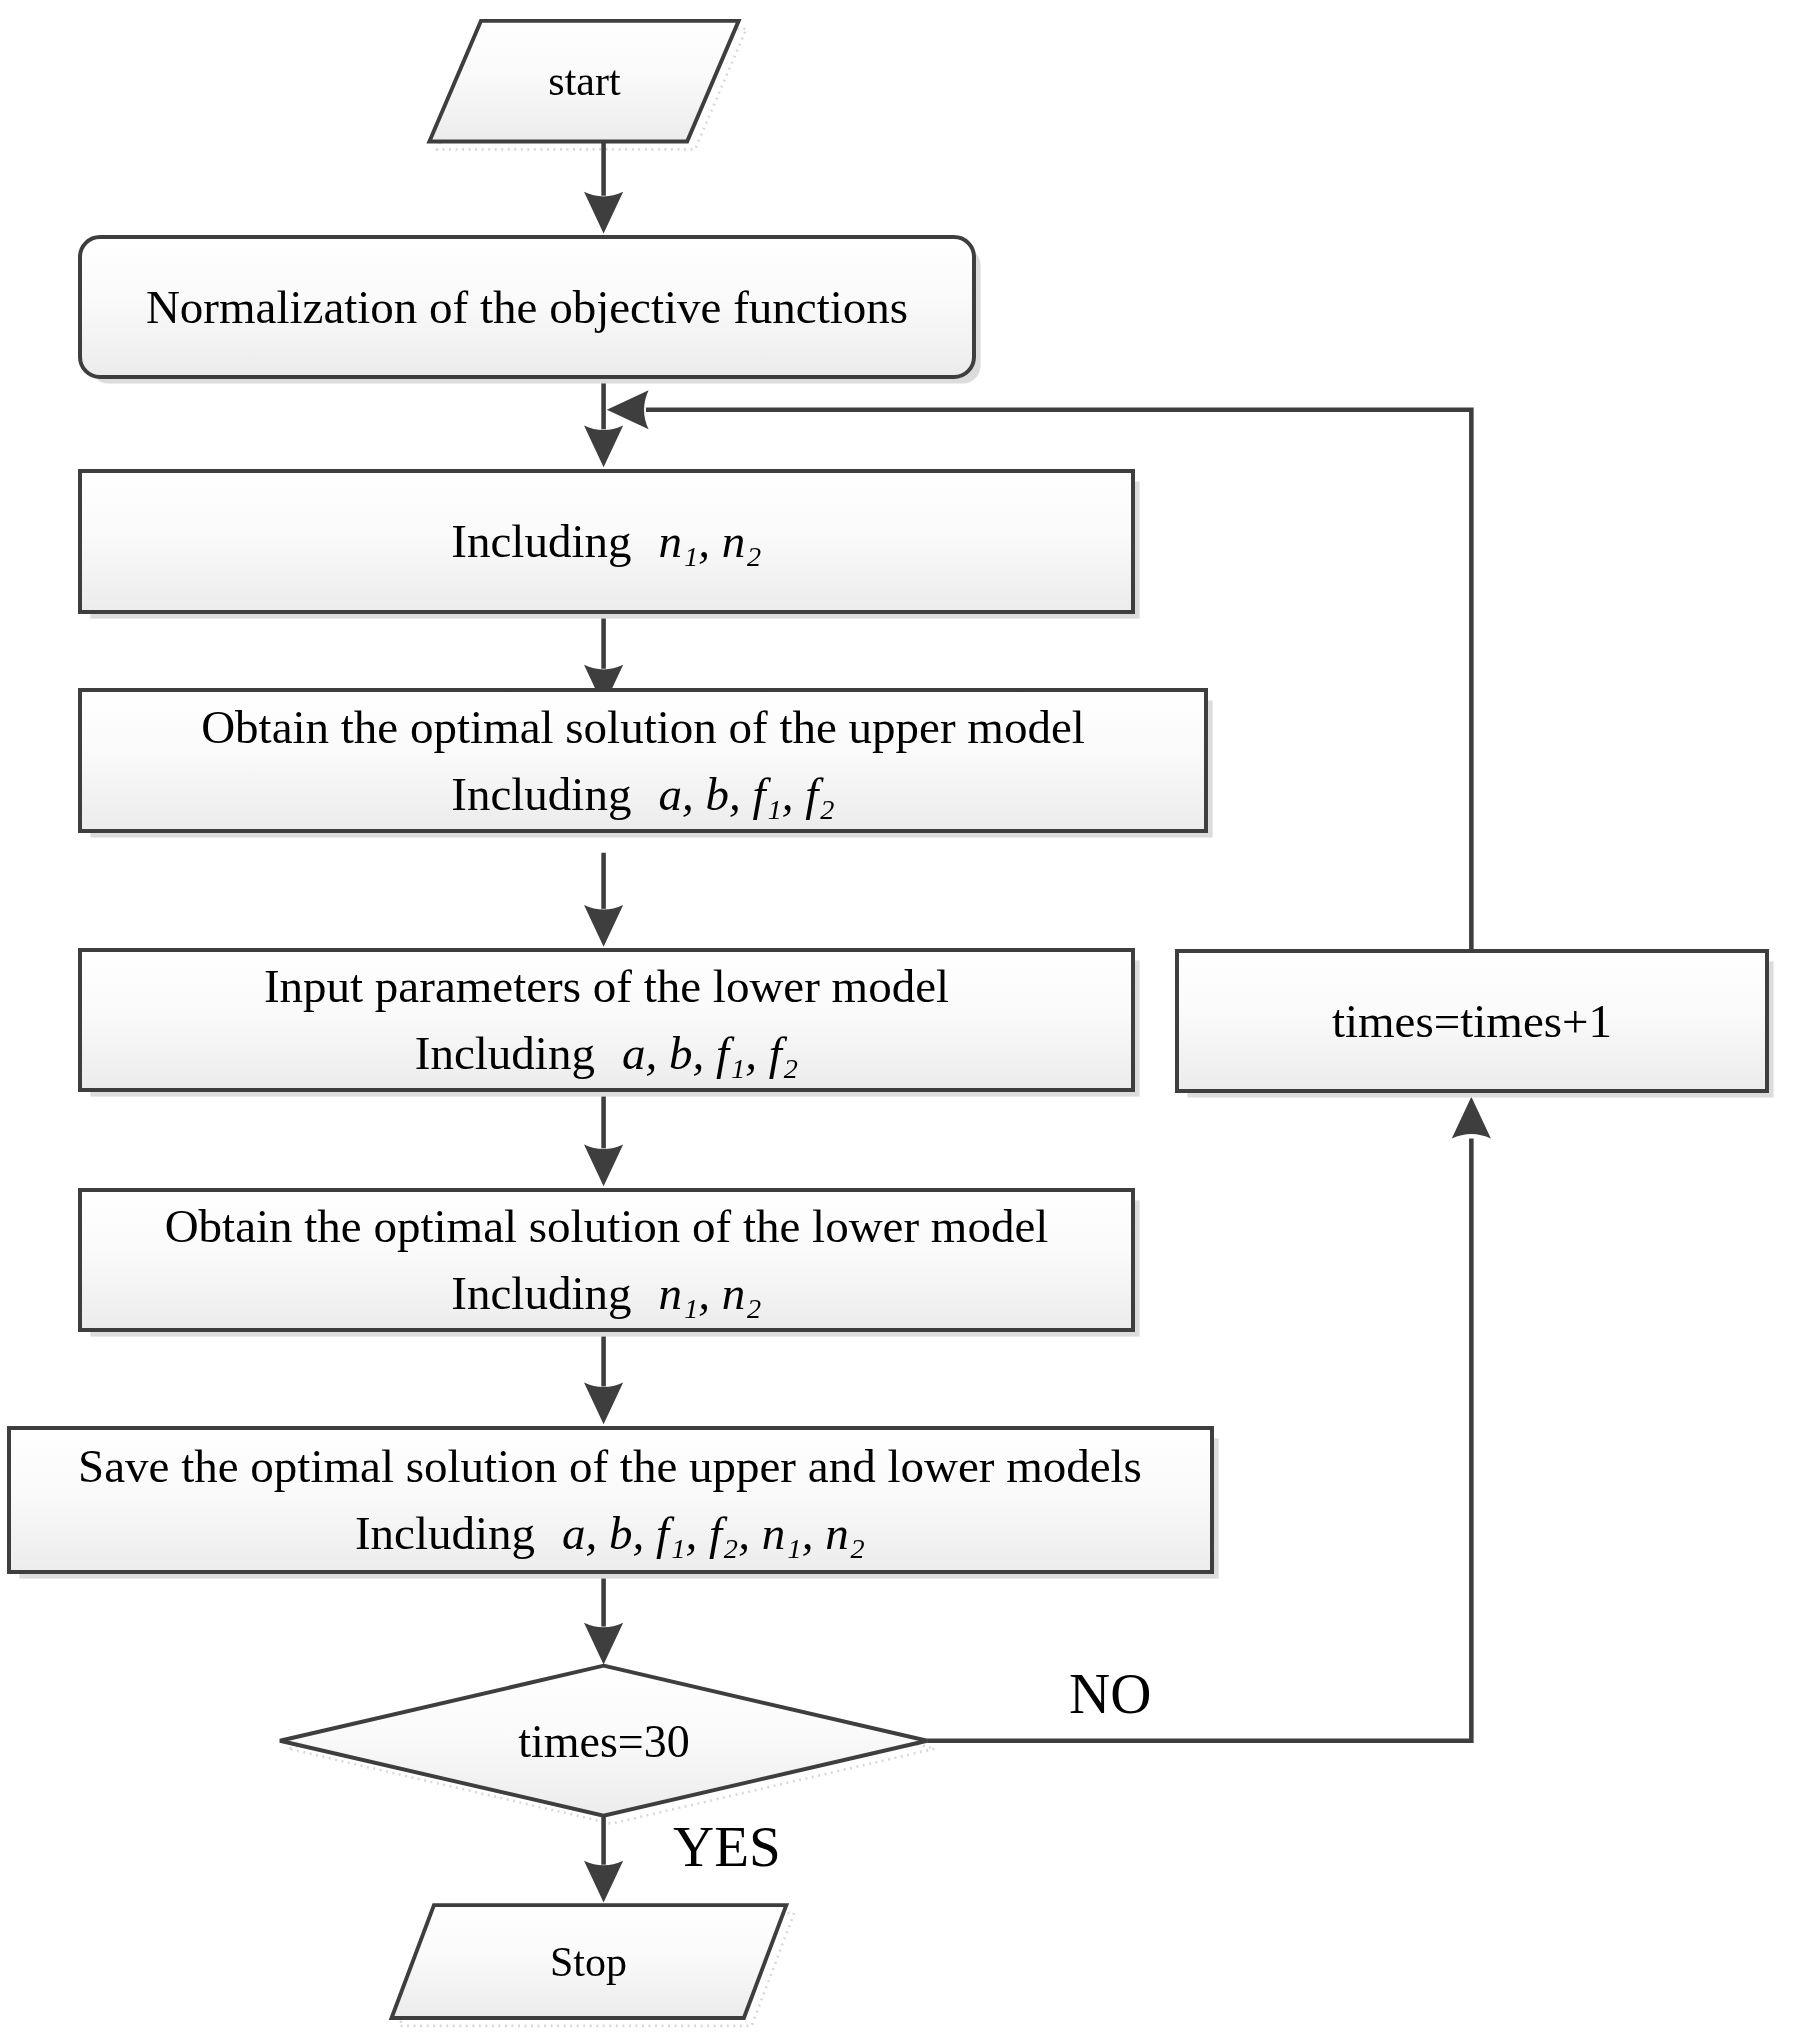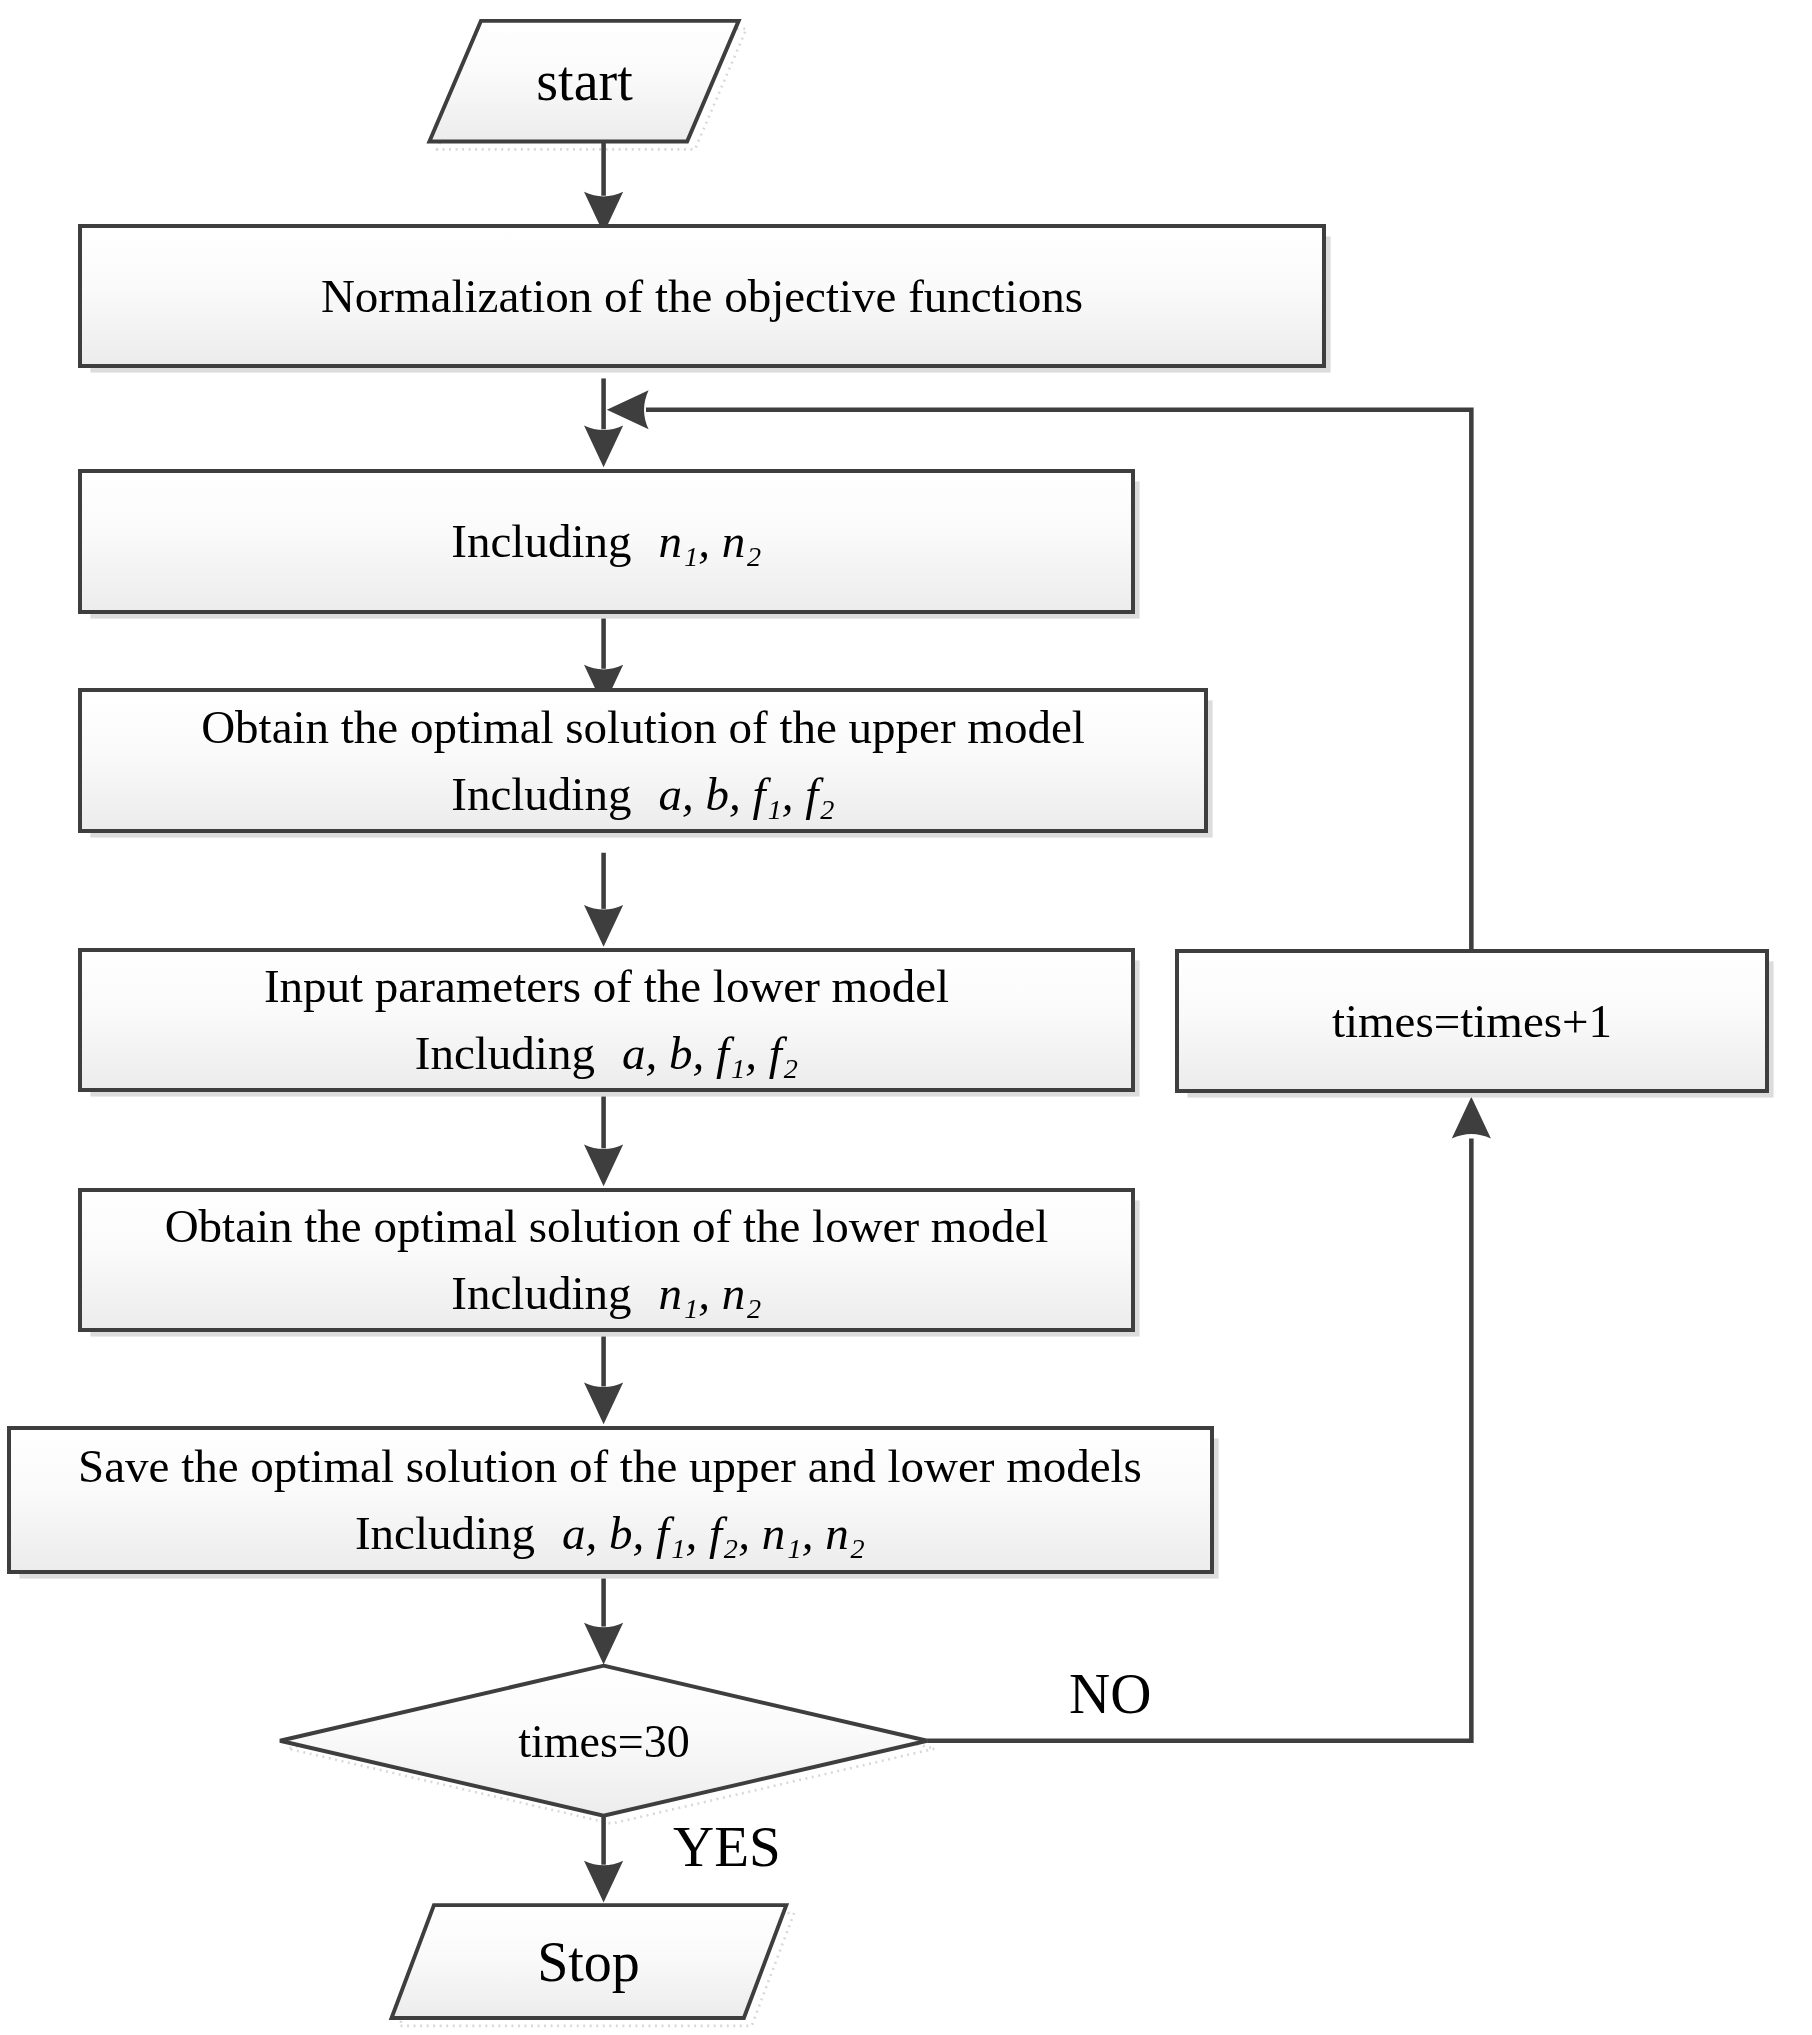--- a/index.html
+++ b/index.html
@@ -33,21 +33,21 @@
   .pbox .prefix { margin-right: 27px; }
   .vars { font-style: italic; }
 
   .shape-label {
     position: absolute;
     display: flex;
     align-items: center;
     justify-content: center;
     text-align: center;
     z-index: 3;
-    font-size: 56px;
+    font-size: 42px;
     white-space: nowrap;
   }
   .branch-label {
     position: absolute;
     z-index: 3;
     font-size: 57px;
     white-space: nowrap;
     font-family: Liberation Serif, serif;
   }
 </style>
@@ -89,21 +89,21 @@
     <path d="M925 2551 L955 2487 Q925 2501 895 2487 Z" fill="#3e3e3e"></path>
     <path d="M925 2916 L955 2852 Q925 2866 895 2852 Z" fill="#3e3e3e"></path>
     <path d="M2255 1681 L2225 1745 Q2255 1731 2285 1745 Z" fill="#3e3e3e"></path>
     <path d="M930 628 L994 598 Q980 628 994 658 Z" fill="#3e3e3e"></path>
 
     <polygon points="737,32 1132,32 1053,217 658,217" fill="url(#boxgrad)" stroke="#3e3e3e" stroke-width="6"></polygon>
     <polygon points="925,2553 1421,2668 925,2783 429,2668" fill="url(#boxgrad)" stroke="#3e3e3e" stroke-width="6"></polygon>
     <polygon points="665,2920 1205,2920 1140,3093 600,3093" fill="url(#boxgrad)" stroke="#3e3e3e" stroke-width="6"></polygon>
   </svg>
 
-  <div class="pbox" style="left:78px; top:224px; width:1248px; height:144px;">
+  <div class="pbox" style="left:78px; top:235px; width:898px; height:144px;border-radius:22px;">
     <div class="l1">Normalization of the objective functions</div>
   </div>
 
   <div class="pbox" style="left:78px; top:469px; width:1057px; height:145px;">
     <div class="l2"><span class="prefix">Including</span><span class="vars">n₁, n₂</span></div>
   </div>
 
   <div class="pbox" style="left:78px; top:688px; width:1130px; height:145px;">
     <div class="l1">Obtain the optimal solution of the upper model</div>
     <div class="l2"><span class="prefix">Including</span><span class="vars">a, b, f₁, f₂</span></div>

